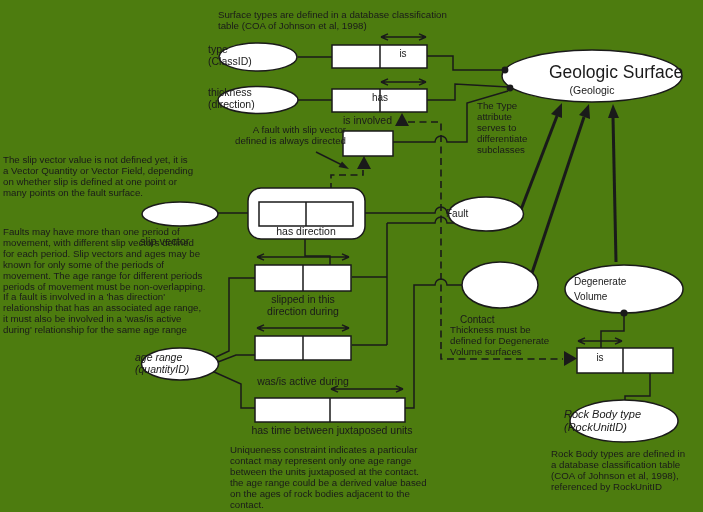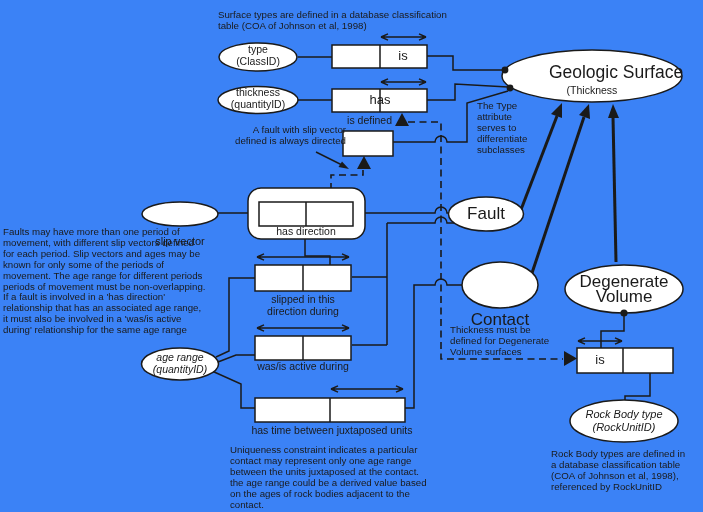--- a/index.html
+++ b/index.html
@@ -1,26 +1,26 @@
 <!DOCTYPE html>
 <html><head>
 <meta charset="utf-8">
 <style>
   html,body { margin:0; padding:0; background:#fff; }
   .stage {
-    position:relative; width:703px; height:512px; background:#3b82f6;
+    position:relative; width:703px; height:512px; background:#4d7c0f;
     font-family:"Liberation Sans", sans-serif; color:#1a1a1a; overflow:hidden;
   }
   .stage svg { position:absolute; left:0; top:0; }
   .lbl { position:absolute; white-space:pre-line; color:#1a1a1a; }
   .note { font-size:9.7px; line-height:10.9px; }
-  .node-sm { font-size:10.5px; line-height:11.5px; text-align:center; }
-  .node-md { font-size:17px; line-height:15px; text-align:center; }
+  .node-sm { font-size:10.5px; line-height:11.5px; text-align:left; }
+  .node-md { font-size:10px; line-height:15px; }
   .role { font-size:10.5px; line-height:11.5px; text-align:center; }
-  .role-big { font-size:13px; text-align:center; }
+  .role-big { font-size:10px; text-align:center; }
   .gs-main { font-size:17.5px; text-align:center;padding-left:24px; }
   .gs-sub { font-size:10.5px; text-align:center; }
 </style>
 </head>
 <body>
 
 <div class="stage">
 
   <svg width="703" height="512" viewBox="0 0 703 512">
     <g stroke="#1a1a1a" stroke-width="1.5" fill="none">
@@ -102,20 +102,24 @@
     </g>
 
     <g>
       <path d="M316 152 L344 166" stroke="#1a1a1a" stroke-width="1.4" fill="none"></path>
       <polygon points="349,169 338.5,167 342,161.5" fill="#1a1a1a" stroke="none"></polygon>
     </g>
   </svg>
 
   <div class="lbl note" style="left:218px; top:10px; width:270px;">Surface types are defined in a database classification
 table (COA of Johnson et al, 1998)</div>
+  <div class="lbl note" style="left:3px; top:155px; width:220px;">The slip vector value is not defined yet, it is
+a Vector Quantity or Vector Field, depending
+on whether slip is defined at one point or
+many points on the fault surface.</div>
   <div class="lbl note" style="left:3px; top:227px; width:228px;">Faults may have more than one period of
 movement, with different slip vectors defined
 for each period. Slip vectors and ages may be
 known for only some of the periods of
 movement. The age range for different periods
 periods of movement must be non-overlapping.
 If a fault is involved in a 'has direction'
 relationship that has an associated age range,
 it must also be involved in a 'was/is active
 during' relationship for the same age range</div>
@@ -136,36 +140,36 @@
 on the ages of rock bodies adjacent to the
 contact.</div>
   <div class="lbl note" style="left:551px; top:449px; width:158px;">Rock Body types are defined in
 a database classification table
 (COA of Johnson et al, 1998),
 referenced by RockUnitID</div>
 
   <div class="lbl node-sm" style="left:208px; top:44px; width:100px;">type
 (ClassID)</div>
   <div class="lbl node-sm" style="left:208px; top:87px; width:100px;">thickness
-(quantityID)</div>
+(direction)</div>
   <div class="lbl node-sm" style="left:140px; top:208px; width:80px; font-size:11px;margin-top:28px;">slip vector</div>
   <div class="lbl node-sm" style="left:135px; top:352px; width:90px;font-style:italic;">age range
 (quantityID)</div>
   <div class="lbl gs-main" style="left:502px; top:62px; width:180px;">Geologic Surface</div>
-  <div class="lbl gs-sub" style="left:502px; top:84px; width:180px;">(Thickness</div>
+  <div class="lbl gs-sub" style="left:502px; top:84px; width:180px;">(Geologic</div>
   <div class="lbl node-md" style="left:446px; top:206px; width:80px;">Fault</div>
   <div class="lbl node-md" style="left:460px; top:277px; width:80px;margin-top:35px;">Contact</div>
   <div class="lbl node-md" style="left:574px; top:274px; width:100px;">Degenerate
 Volume</div>
   <div class="lbl node-sm" style="left:564px; top:408px; width:120px; font-size:11px; line-height:12.5px;font-style:italic;">Rock Body type
 (RockUnitID)</div>
 
   <div class="lbl role-big" style="left:380px; top:48px; width:46px;">is</div>
   <div class="lbl role-big" style="left:360px; top:92px; width:40px;">has</div>
-  <div class="lbl role" style="left:328px; top:115px; width:64px; text-align:right;">is defined</div>
+  <div class="lbl role" style="left:328px; top:115px; width:64px; text-align:right;">is involved</div>
   <div class="lbl role" style="left:256px; top:226px; width:100px;">has direction</div>
   <div class="lbl role" style="left:253px; top:293px; width:100px; line-height:12px;">slipped in this
 direction during</div>
-  <div class="lbl role" style="left:243px; top:361px; width:120px;">was/is active during</div>
+  <div class="lbl role" style="left:243px; top:376px; width:120px;">was/is active during</div>
   <div class="lbl role" style="left:232px; top:425px; width:200px;">has time between juxtaposed units</div>
   <div class="lbl role-big" style="left:577px; top:352px; width:46px;">is</div>
 
 </div>
 
 </body></html>

